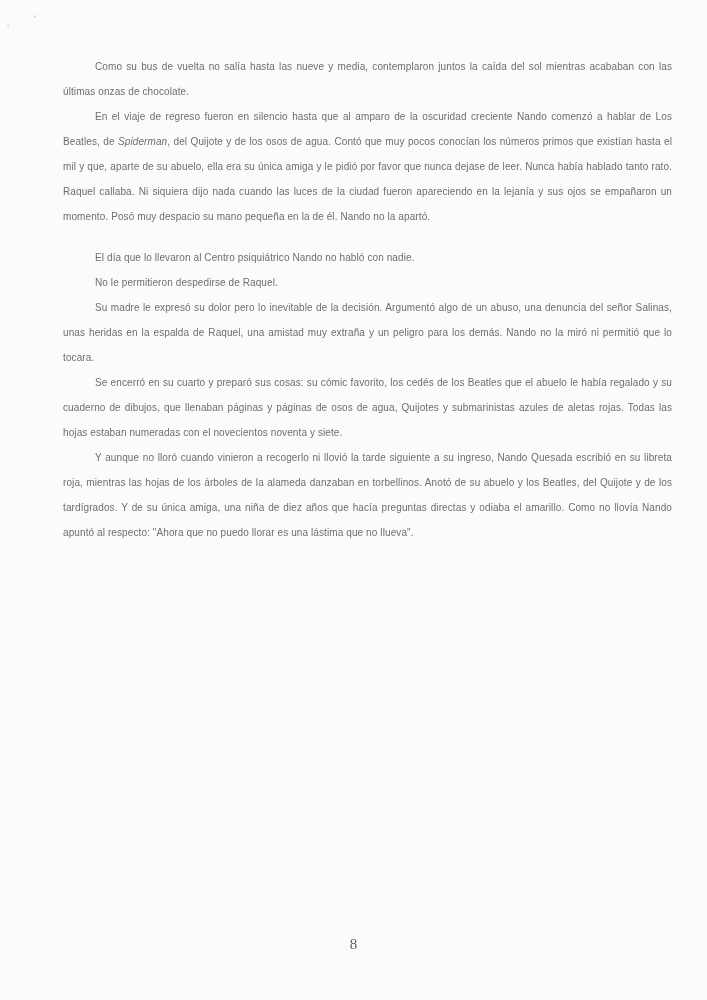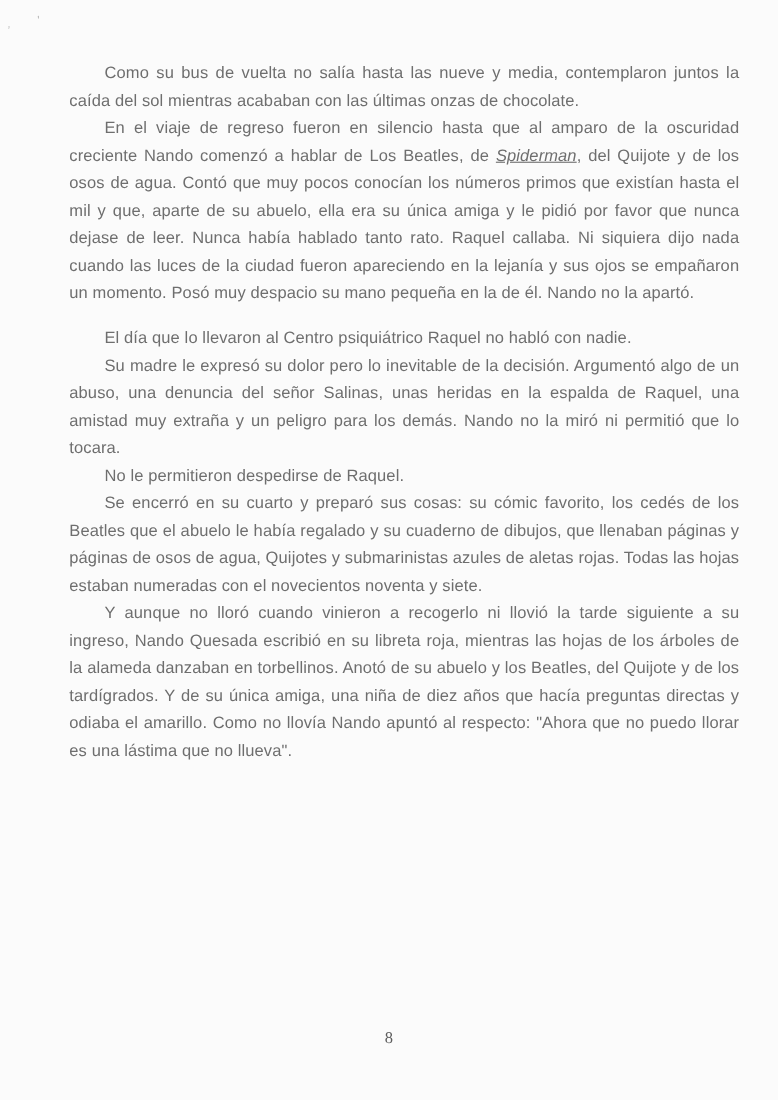--- a/index.html
+++ b/index.html
@@ -27,35 +27,35 @@
     user-select: none;
   }
   .speck-1 { left: 7px;  top: 16px; transform: rotate(8deg); }
   .speck-2 { left: 34px; top: 13px; transform: rotate(-4deg); opacity: 0.7; }
 
   .text-block {
     position: absolute;
     left: 63px;
     top: 54px;
     width: 609px;
-    font-size: 15px;
+    font-size: 10px;
     line-height: 25px;
     color: #6e6e6e;
     letter-spacing: 0.1px;
   }
   .text-block p {
     margin: 0;
     text-indent: 32px;
     text-align: justify;
     text-justify: inter-word;
   }
   .text-block p.gap-before {
     margin-top: 16px;
   }
-  .italic { font-style: italic; text-decoration: underline; }
+  .italic { font-style: italic; }
 
   .page-number {
     position: absolute;
     left: 0;
     top: 936px;
     width: 707px;
     text-align: center;
     font-family: "Liberation Serif", "DejaVu Serif", serif;
     font-size: 15px;
     color: #5d5d5d;
@@ -65,22 +65,22 @@
 <body>
 
 <div class="scan-page">
 
   <span class="speck speck-1">,</span>
   <span class="speck speck-2">'</span>
 
   <main class="text-block">
       <p><span>Como su bus de vuelta no salía hasta las nueve y media, contemplaron juntos la caída del sol mientras acababan con las últimas onzas de chocolate.</span></p>
       <p><span>En el viaje de regreso fueron en silencio hasta que al amparo de la oscuridad creciente Nando comenzó a hablar de Los Beatles, de </span><span class="italic">Spiderman</span><span>, del Quijote y de los osos de agua. Contó que muy pocos conocían los números primos que existían hasta el mil y que, aparte de su abuelo, ella era su única amiga y le pidió por favor que nunca dejase de leer. Nunca había hablado tanto rato. Raquel callaba. Ni siquiera dijo nada cuando las luces de la ciudad fueron apareciendo en la lejanía y sus ojos se empañaron un momento. Posó muy despacio su mano pequeña en la de él. Nando no la apartó.</span></p>
-      <p class="gap-before"><span>El día que lo llevaron al Centro psiquiátrico Raquel no habló con nadie.</span></p>
+      <p class="gap-before"><span>El día que lo llevaron al Centro psiquiátrico Nando no habló con nadie.</span></p>
+      <p><span>No le permitieron despedirse de Raquel.</span></p>
       <p><span>Su madre le expresó su dolor pero lo inevitable de la decisión. Argumentó algo de un abuso, una denuncia del señor Salinas, unas heridas en la espalda de Raquel, una amistad muy extraña y un peligro para los demás. Nando no la miró ni permitió que lo tocara.</span></p>
-      <p><span>No le permitieron despedirse de Raquel.</span></p>
       <p><span>Se encerró en su cuarto y preparó sus cosas: su cómic favorito, los cedés de los Beatles que el abuelo le había regalado y su cuaderno de dibujos, que llenaban páginas y páginas de osos de agua, Quijotes y submarinistas azules de aletas rojas. Todas las hojas estaban numeradas con el novecientos noventa y siete.</span></p>
       <p><span>Y aunque no lloró cuando vinieron a recogerlo ni llovió la tarde siguiente a su ingreso, Nando Quesada escribió en su libreta roja, mientras las hojas de los árboles de la alameda danzaban en torbellinos. Anotó de su abuelo y los Beatles, del Quijote y de los tardígrados. Y de su única amiga, una niña de diez años que hacía preguntas directas y odiaba el amarillo. Como no llovía Nando apuntó al respecto: "Ahora que no puedo llorar es una lástima que no llueva".</span></p>
     </main>
 
   <div class="page-number">8</div>
 
 </div>
 
 </body></html>

